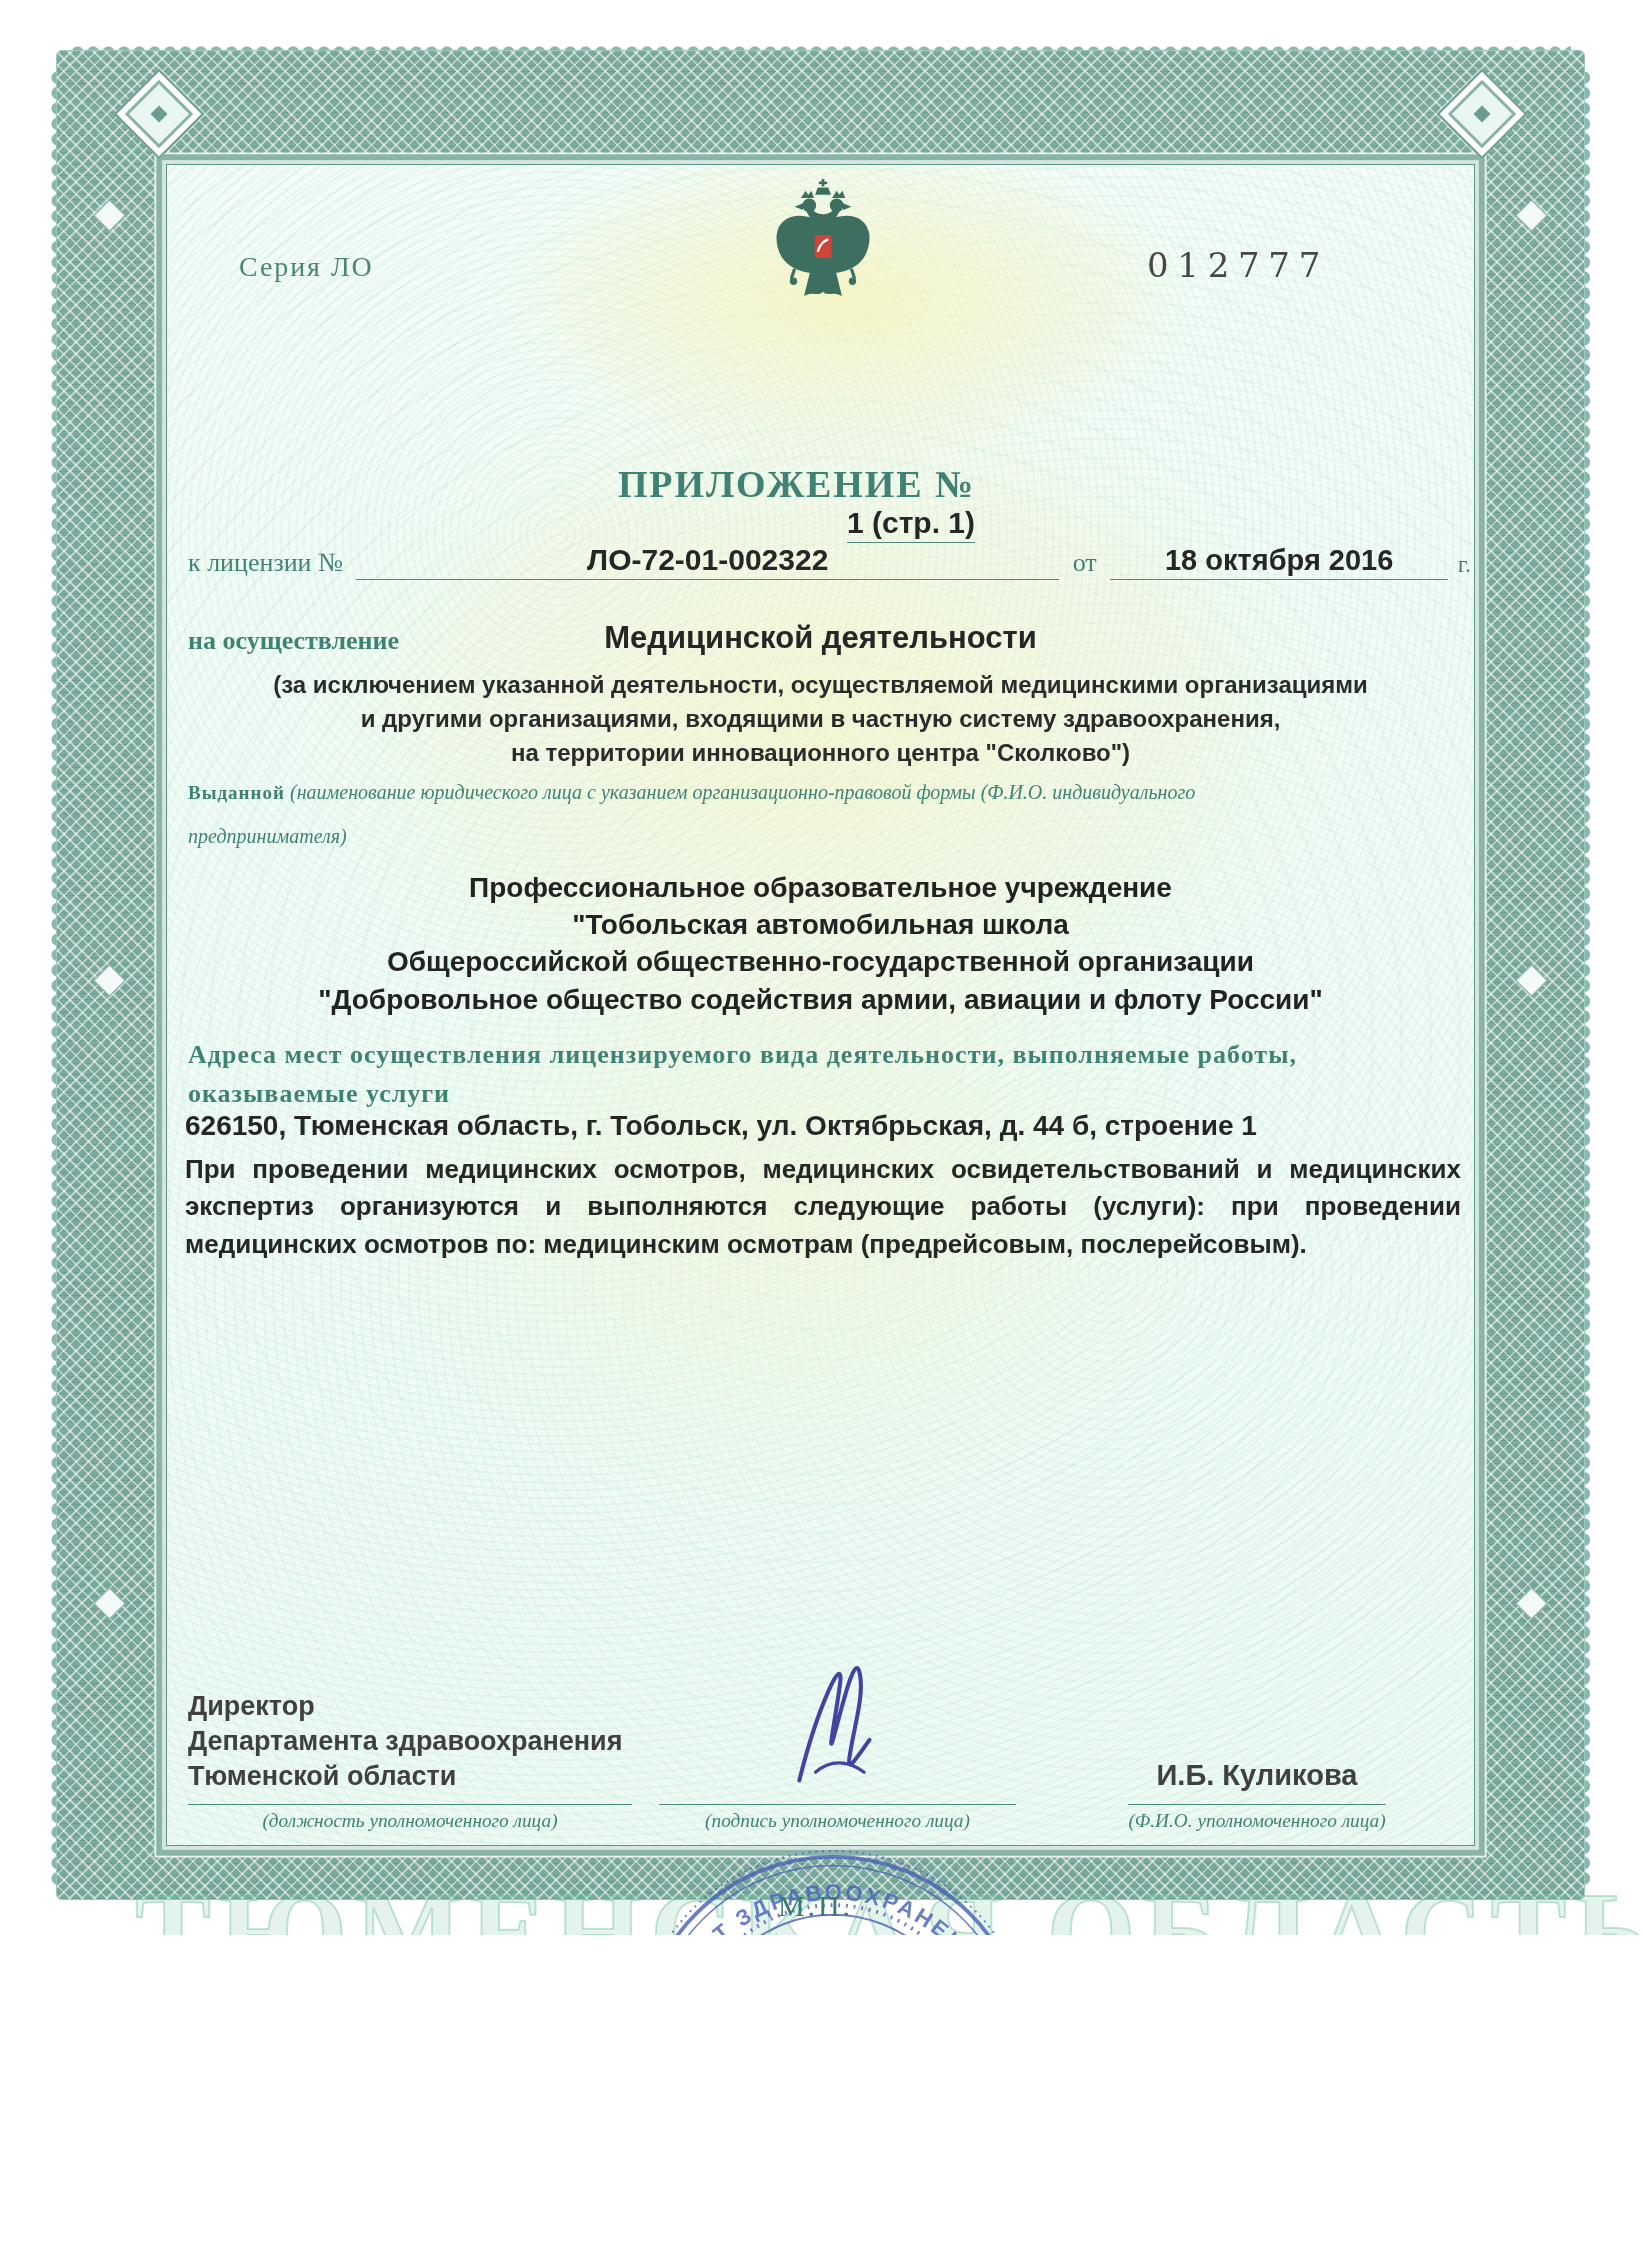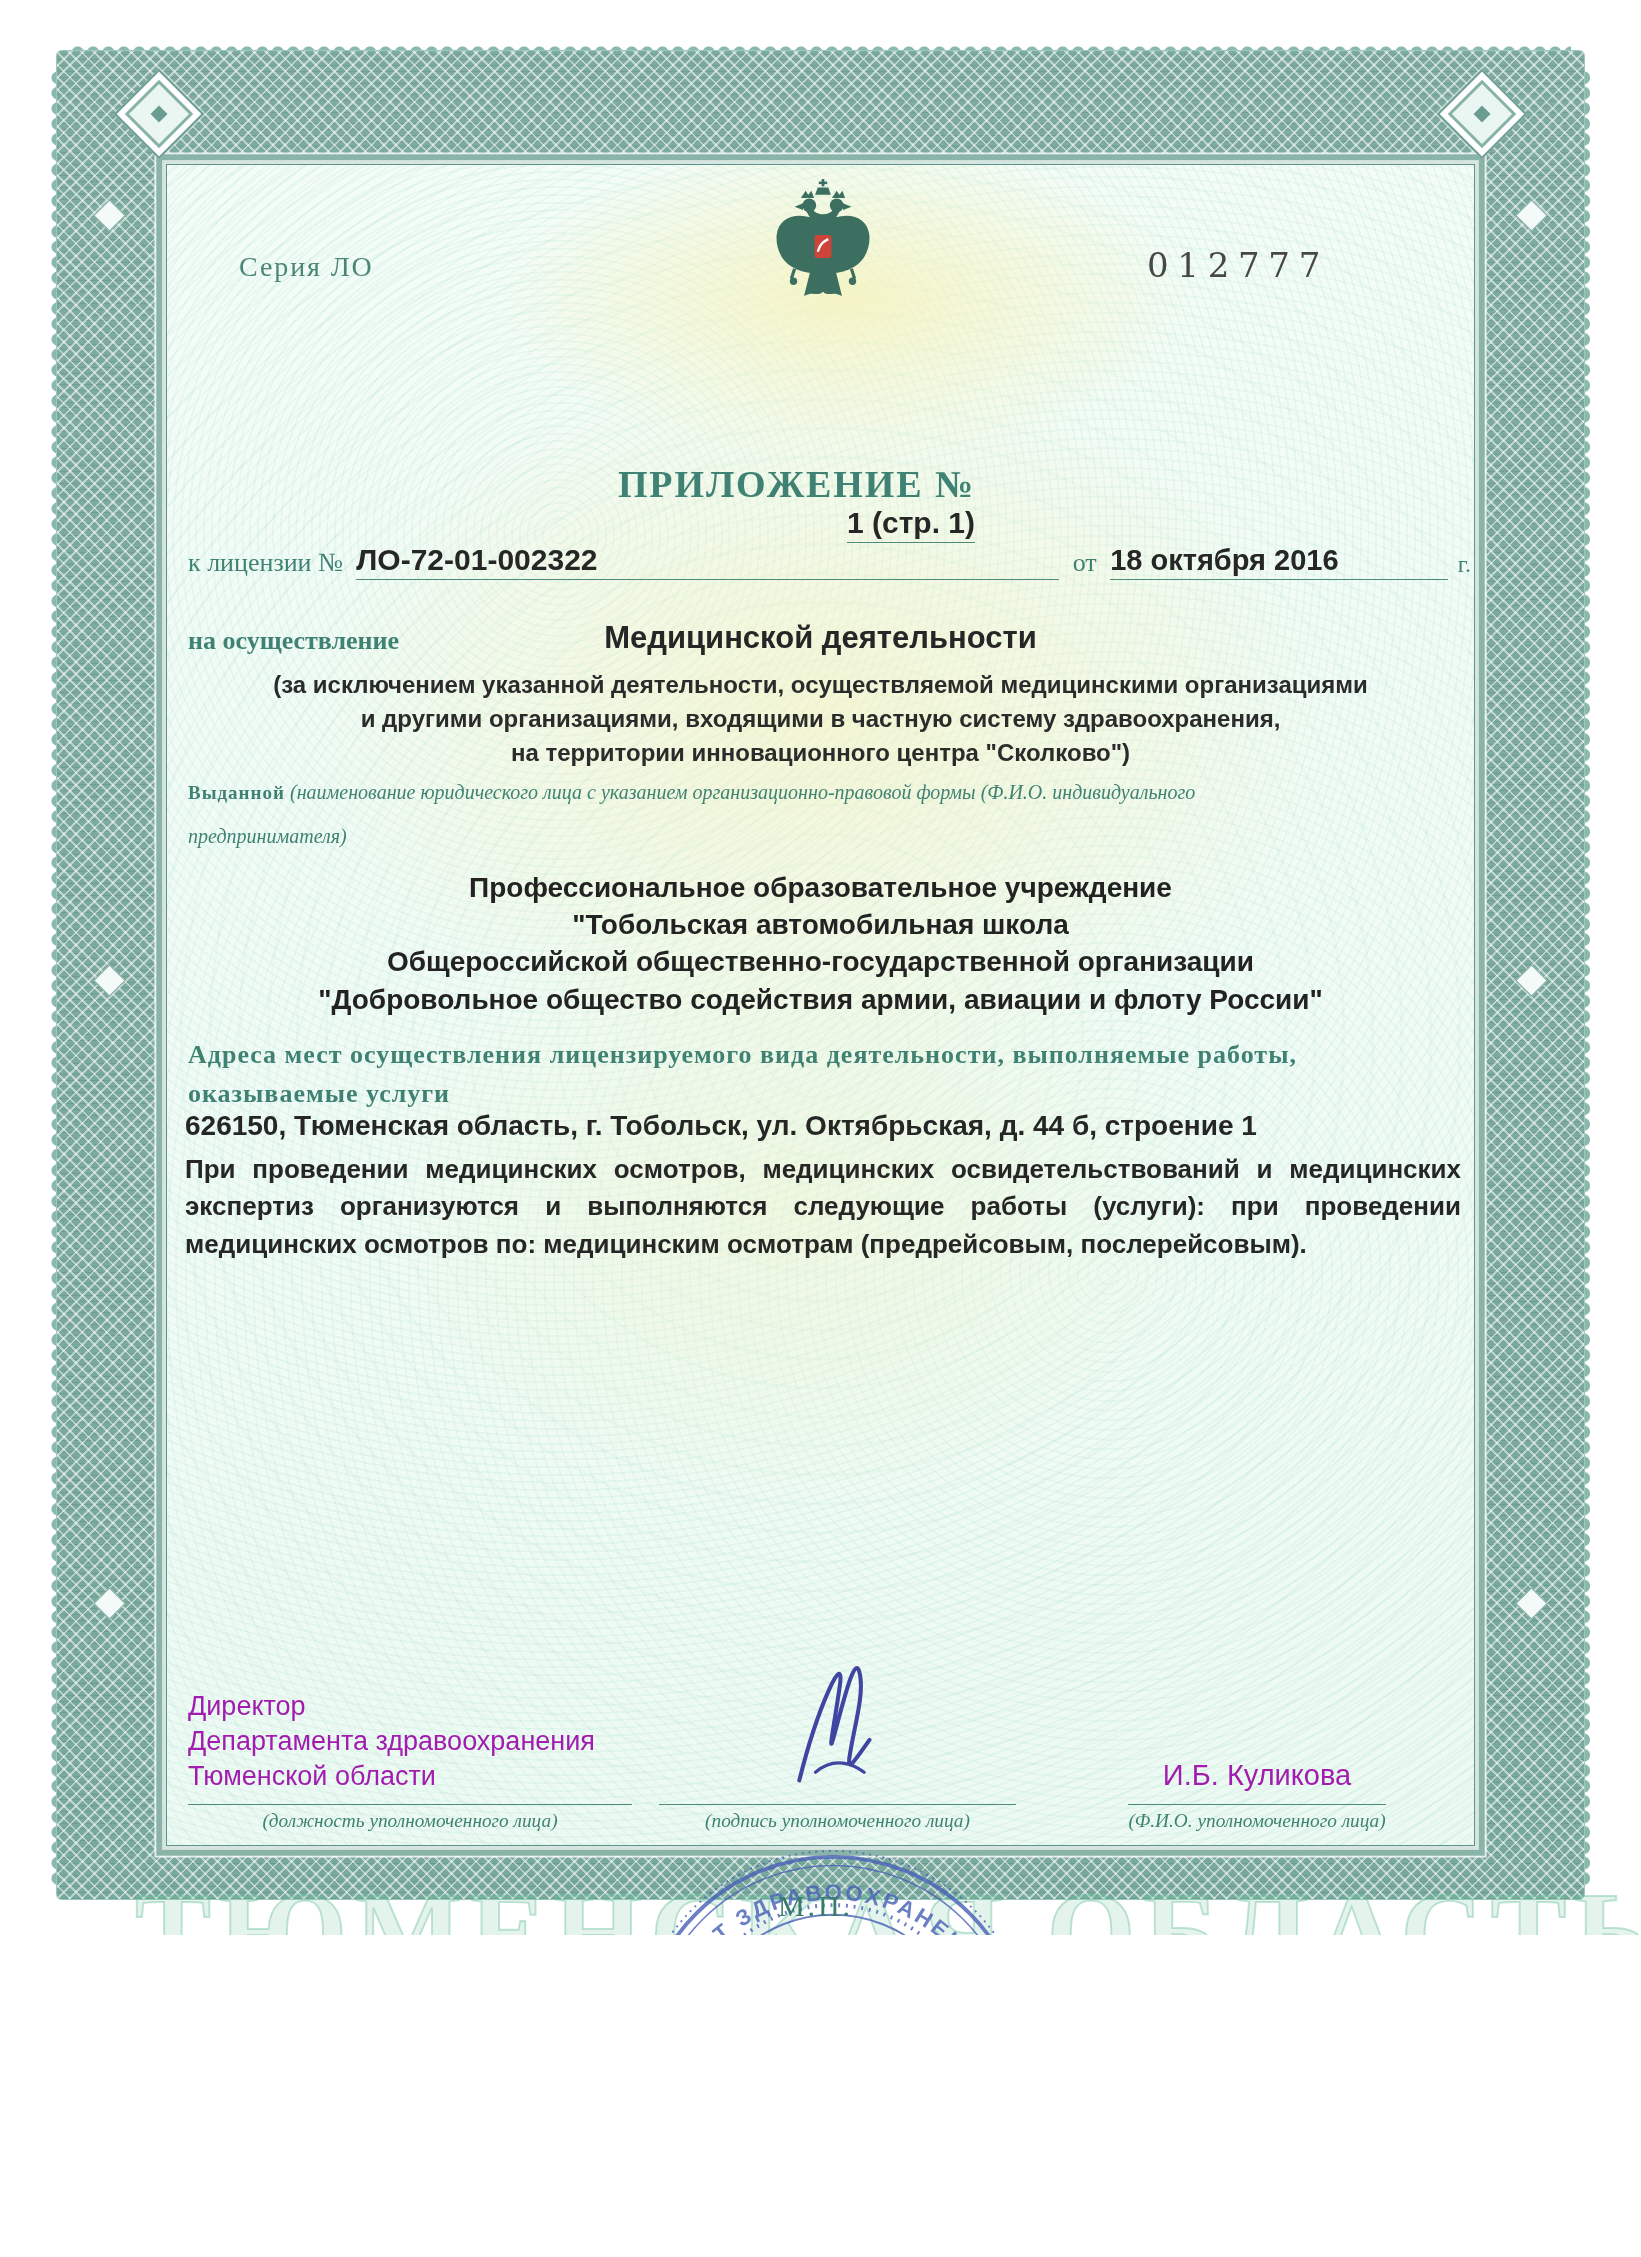--- a/index.html
+++ b/index.html
@@ -44,21 +44,21 @@
   .green{color:#3f8273;}
   .serif-label{font-family:"Liberation Serif",serif;}
   .val{font-family:"Liberation Sans",sans-serif;font-weight:bold;color:#262626;}
 
   .hdr-series{left:239px;top:251px;font-size:28px;color:#4a8577;letter-spacing:1.9px;}
   .hdr-number{left:1147px;top:245px;font-size:34px;font-family:"DejaVu Serif",serif;color:#474747;letter-spacing:8.7px;}
   .coat{left:767px;top:178px;width:112px;height:137px;color:#3d6f60;}
 
   .title{left:0;right:0;top:321px;text-align:center;font-weight:bold;font-size:34px;color:#336b5e;line-height:1.26;letter-spacing:1px;}
 
-  .fill-line{display:inline-block;border-bottom:1.9px solid #4e8a7c;text-align:left;}
+  .fill-line{display:inline-block;border-bottom:1.9px solid #4e8a7c;text-align:center;}
 
   .row-app{left:188px;width:787px;top:462px;display:flex;align-items:flex-end;flex-direction:column;}
   .row-app .lbl{font-size:38px;font-weight:bold;letter-spacing:1.9px;white-space:nowrap;}
   .row-app .fill-line{flex:1;margin-left:17.4px;padding-bottom:1.9px;font-size:30px;}
 
   .row-lic{left:188px;right:170px;top:543px;display:flex;align-items:flex-end;}
   .row-lic .lbl{font-size:26px;white-space:nowrap;padding-bottom:1.9px;}
   .row-lic .u1{flex:1.7;margin-left:13.5px;font-size:30px;padding-bottom:1.9px;}
   .row-lic .ot{font-size:26px;margin:0 13.5px;padding-bottom:1.9px;}
   .row-lic .u2{flex:0 0 338px;font-size:29px;padding-bottom:1.9px;}
@@ -77,21 +77,21 @@
 
   .org{left:97px;right:97px;top:869px;text-align:center;font-family:"Liberation Sans",sans-serif;
        font-weight:bold;color:#222;font-size:28px;line-height:1.33;}
 
   .addr-label{left:188px;right:170px;top:1035px;font-size:26px;font-weight:bold;line-height:1.5;letter-spacing:1px;}
   .addr-value{left:185px;right:170px;top:1110px;font-size:28px;}
   .works{left:185px;right:180px;top:1151px;font-size:26px;line-height:1.44;text-align:justify;}
 
   .sig{left:188px;right:170px;top:1695px;display:flex;align-items:stretch;height:137px;}
   .sig-col{display:flex;flex-direction:column;justify-content:flex-end;position:relative;}
-  .sig-col .body{font-family:"Liberation Sans",sans-serif;font-weight:normal;color:#a21caf;font-size:27px;line-height:1.3;}
+  .sig-col .body{font-family:"Liberation Sans",sans-serif;font-weight:bold;color:#404040;font-size:27px;line-height:1.3;}
   .sig-col .cap{border-top:1.9px solid #4e8a7c;margin-top:9.7px;padding-top:4.8px;text-align:center;
                 font-size:19.3px;font-style:italic;color:#3f8273;}
   .sig-col.c1{flex:0 0 444px;}
   .sig-col.c2{flex:0 0 357px;margin-left:27px;}
   .sig-col.c3{flex:1;margin-left:27px;align-items:center;}
   .sig-col.c3 .body{text-align:center;font-size:29px;}
   .sign-svg{position:absolute;left:116px;bottom:29px;width:135px;height:164px;}
 
   .mp{left:778px;top:1889px;z-index:9;font-size:30px;color:#3a7c6c;letter-spacing:2.9px;}
 

